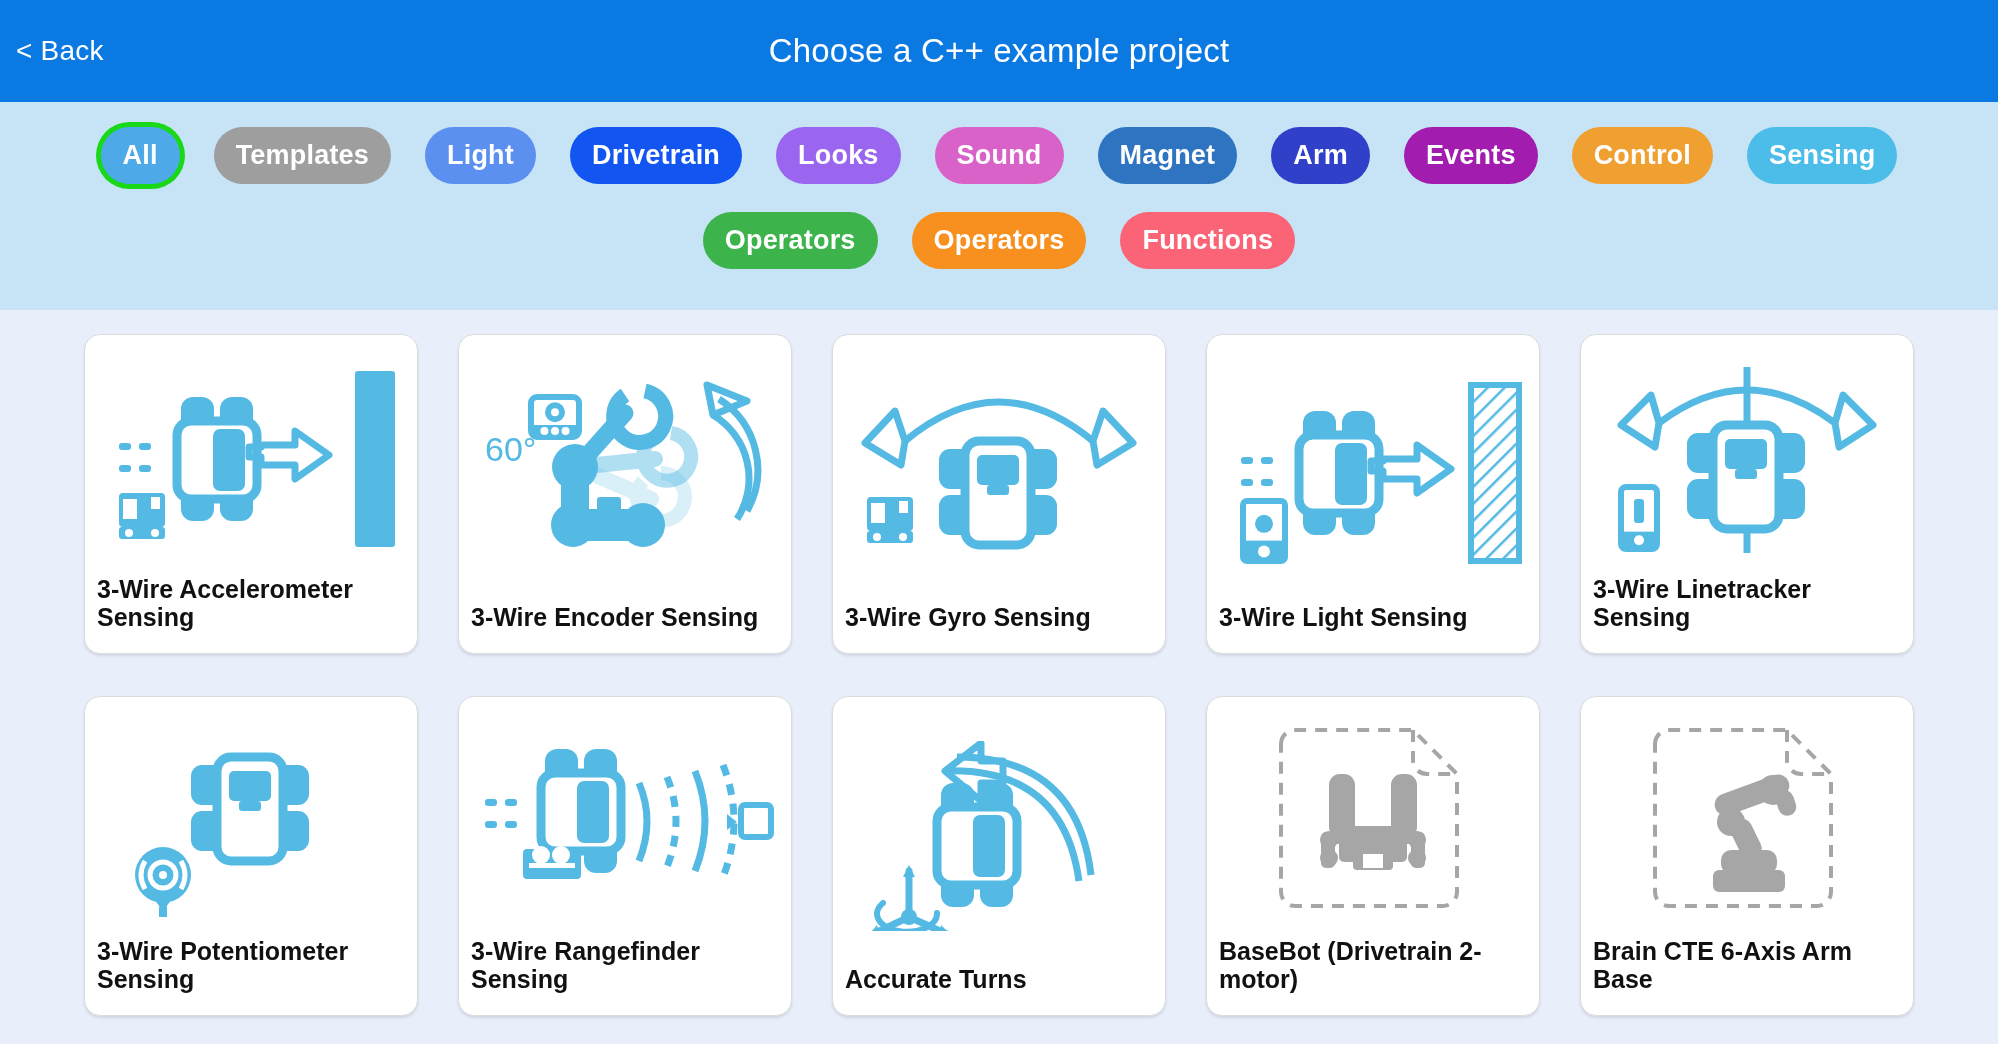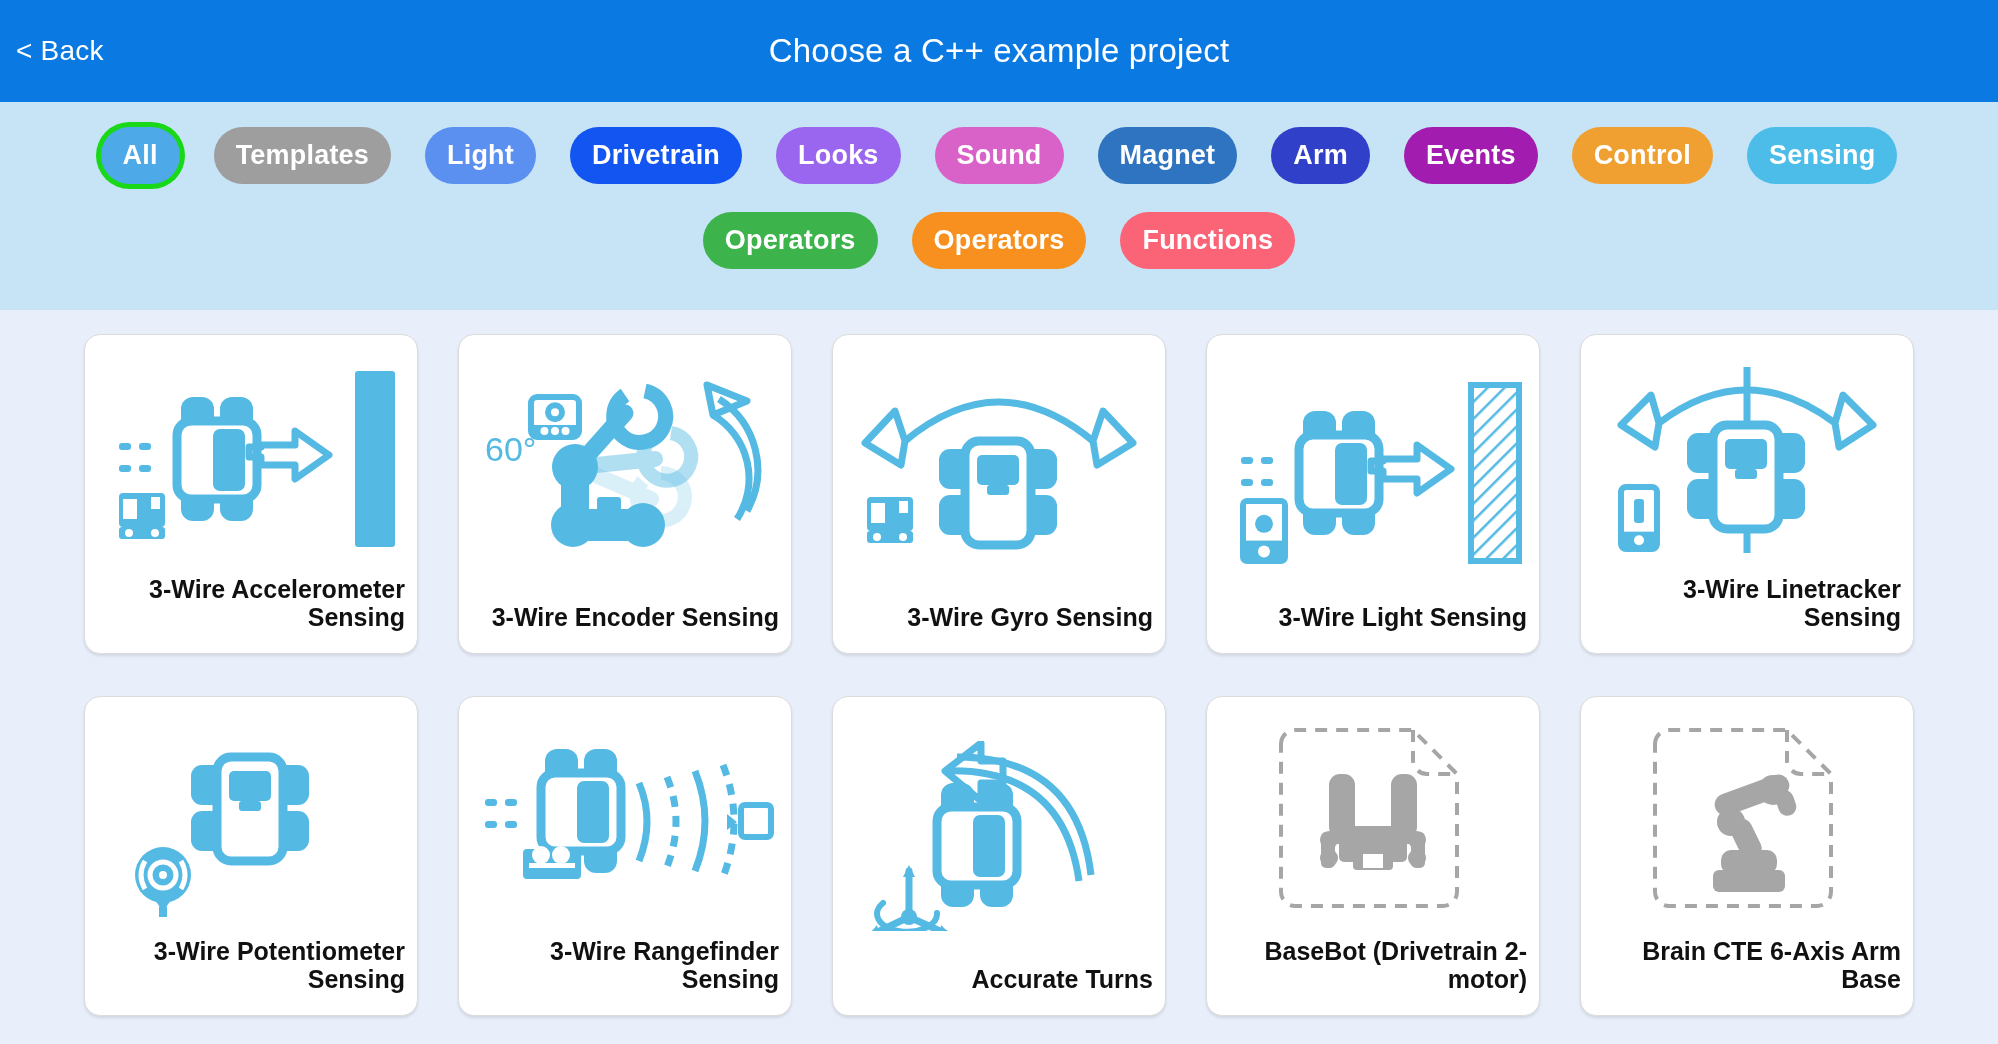--- a/index.html
+++ b/index.html
@@ -99,21 +99,21 @@
     display: flex;
     align-items: center;
     justify-content: center;
     min-height: 0;
   }
   .card-art svg { display: block; }
   .card-title {
     font-size: 25px;
     font-weight: bold;
     color: #111111;
-    text-align: right;
+    text-align: left;
     line-height: 1.12;
     padding-bottom: 8px;
     width: 100%;
   }
 </style>
 </head>
 <body>
 
 <div class="header">
   <div class="back-btn">&lt; Back</div>

